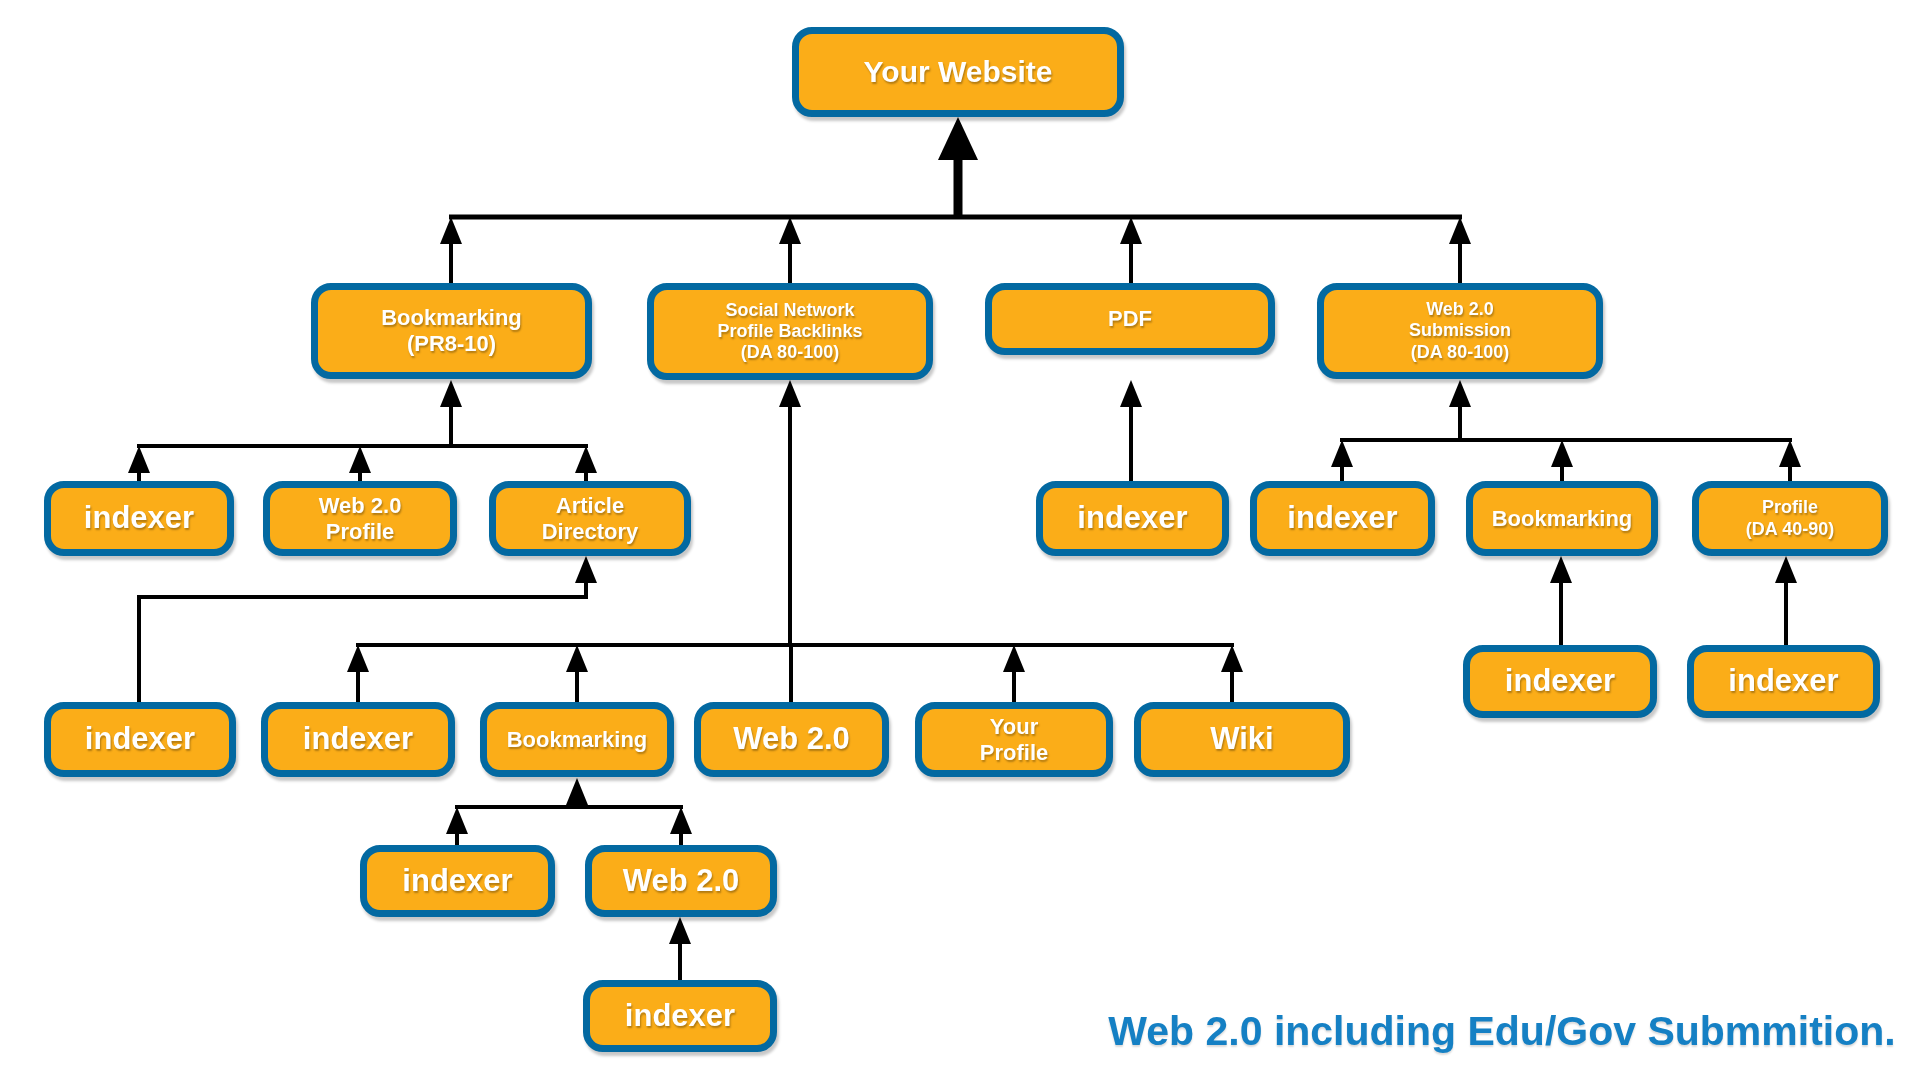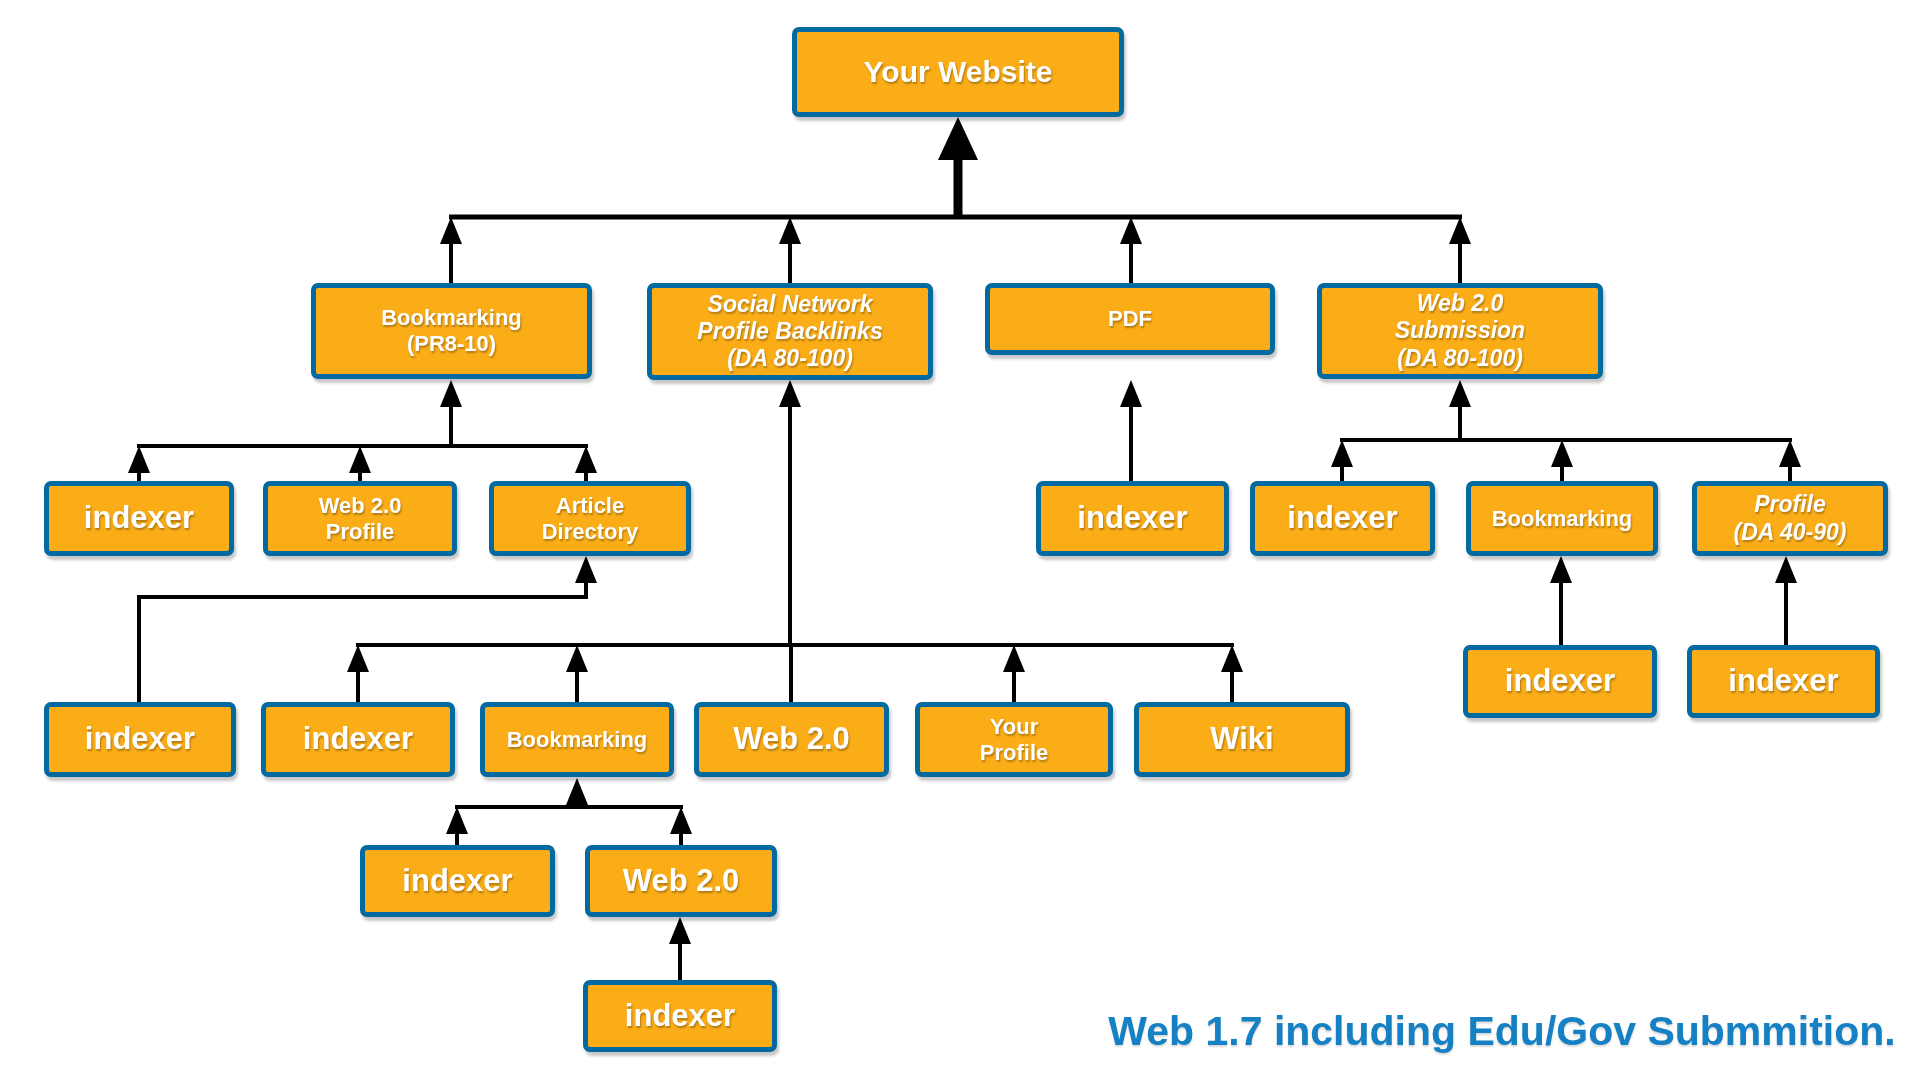--- a/index.html
+++ b/index.html
@@ -3,32 +3,32 @@
 <meta charset="utf-8">
 <style>
   html,body{margin:0;padding:0;background:#ffffff;}
   .canvas{
     position:relative;width:1920px;height:1080px;background:#ffffff;
     font-family:"Liberation Sans","DejaVu Sans",sans-serif;overflow:hidden;
   }
   .connectors{position:absolute;left:0;top:0;width:1920px;height:1080px;}
   .node{
     position:absolute;box-sizing:border-box;
-    background:#FBAD18;border:5px solid #0369a1;border-radius:7px;
+    background:#FBAD18;border:7px solid #0369a1;border-radius:20px;
     display:flex;align-items:center;justify-content:center;text-align:center;
     box-shadow:2px 4px 3px rgba(0,0,0,0.22);
   }
   .node-label{
     color:#ffffff;font-weight:bold;white-space:pre-line;line-height:1.18;
     text-shadow:1px 2px 2px rgba(0,0,0,0.3);
   }
   .fs30{font-size:30px;}
   .fs23{font-size:31px;}
   .fs22{font-size:22px;}
-  .fs21{font-size:23px;font-style:italic;}
+  .fs21{font-size:18px;}
   .caption{
     position:absolute;left:1102px;top:1008px;width:800px;text-align:center;
     color:#1580C4;font-size:41px;font-weight:bold;
     text-shadow:0 2px 2px rgba(0,0,0,0.15);
   }
   svg line{stroke:#000000;}
   svg path,svg{fill:#000000;}
   svg polyline{fill:none;stroke:#000000;}
 </style>
 </head>
@@ -207,15 +207,15 @@
     <span class="node-label fs23">indexer</span>
   </div>
   <div class="node" style="left:585px;top:845px;width:192px;height:72px">
     <span class="node-label fs23">Web 2.0</span>
   </div>
 
   <div class="node" style="left:583px;top:980px;width:194px;height:72px">
     <span class="node-label fs23">indexer</span>
   </div>
 
-  <div class="caption">Web 1.7 including Edu/Gov Submmition.</div>
+  <div class="caption">Web 2.0 including Edu/Gov Submmition.</div>
 
 </div>
 
 </body></html>

